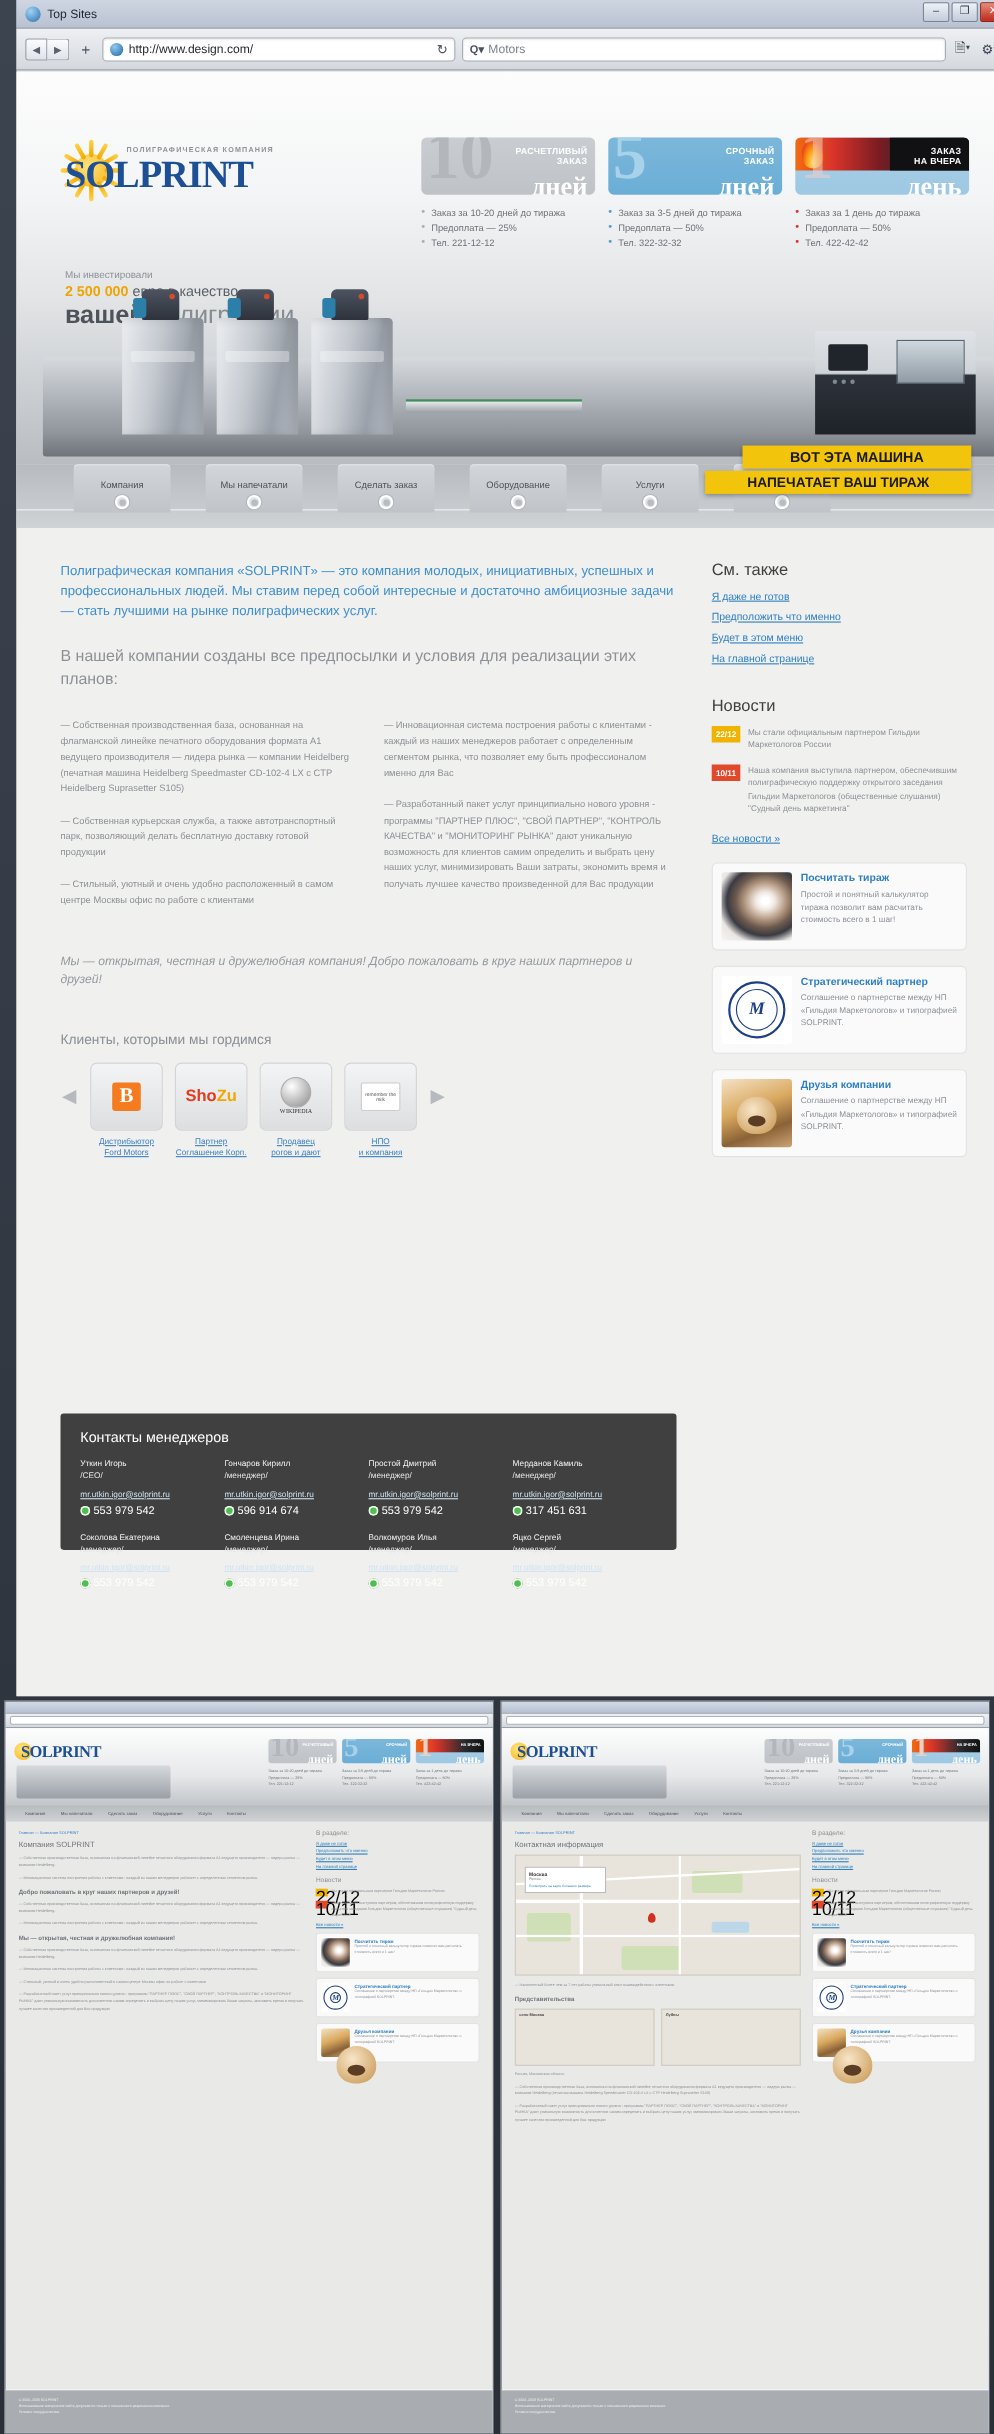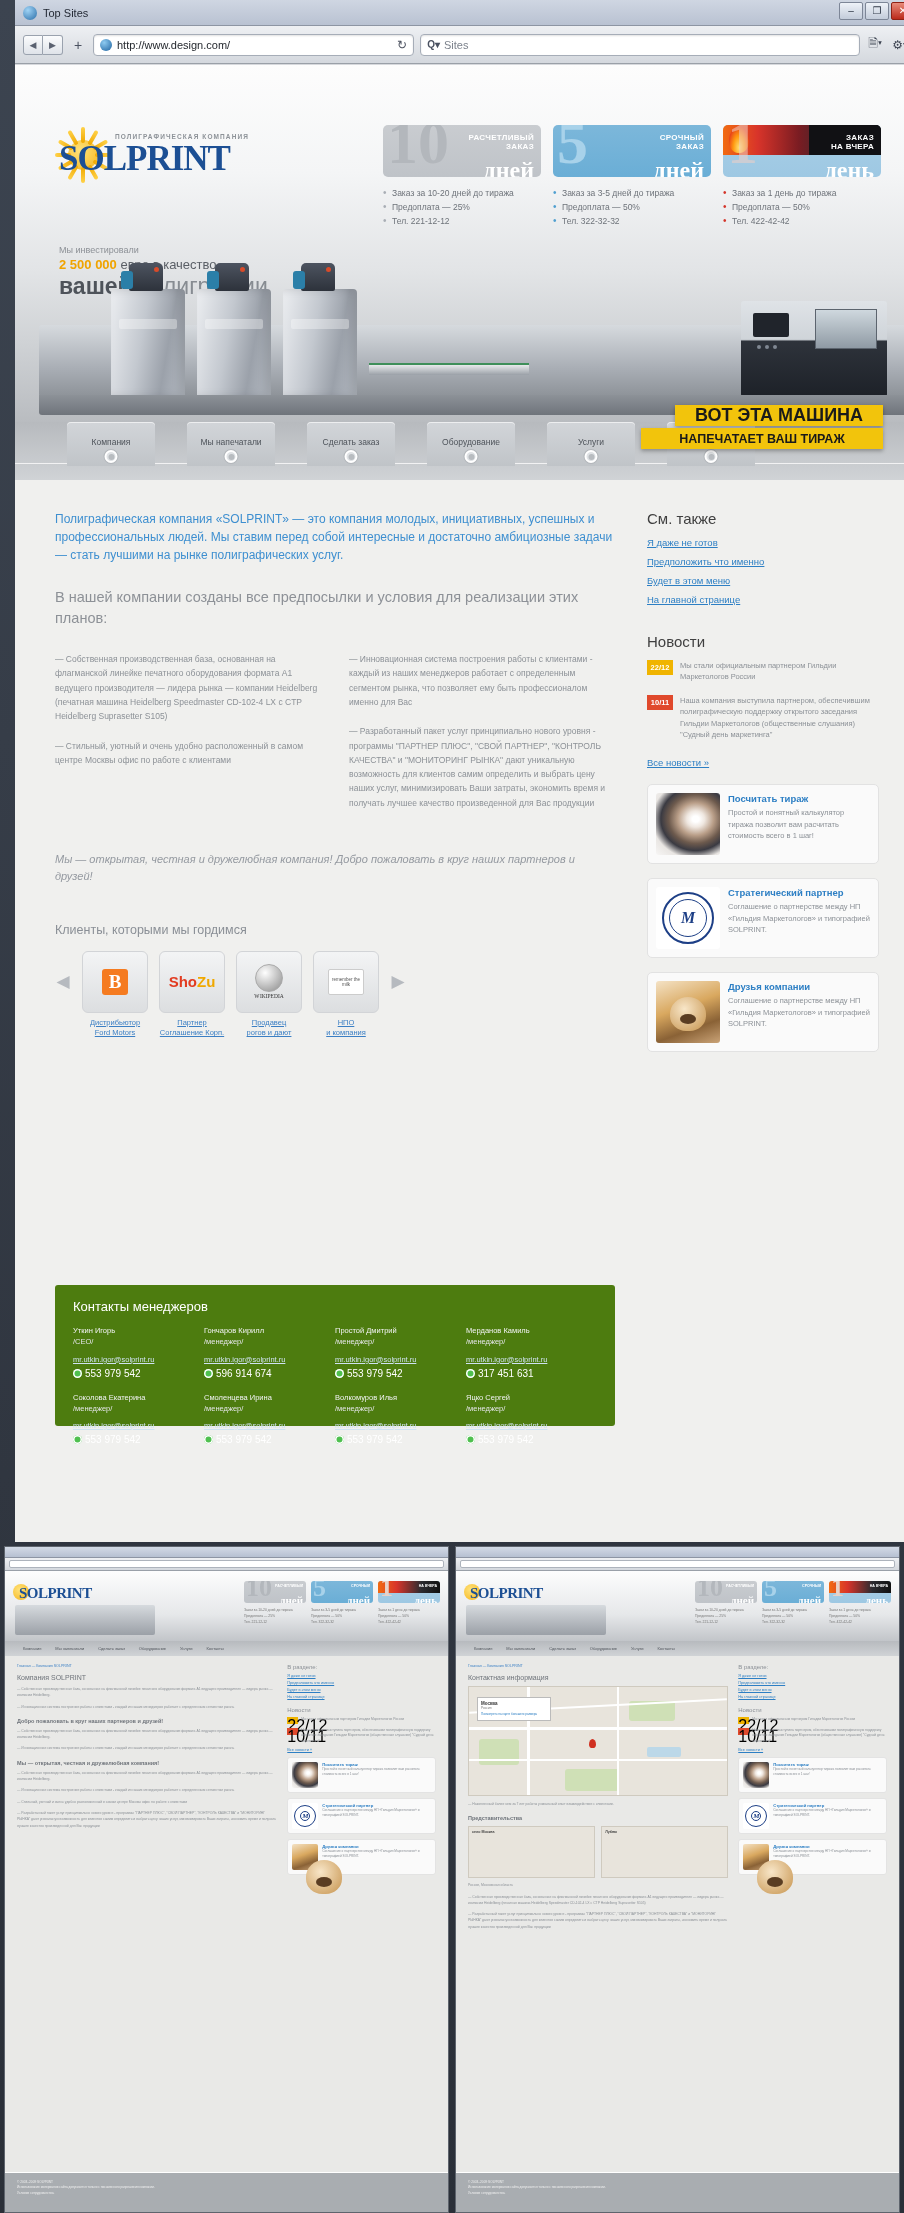--- a/index.html
+++ b/index.html
@@ -132,21 +132,21 @@
     background:#20242b; border-radius:2px; }
   .cdot { position:absolute; width:4px; height:4px; border-radius:50%; background:#7f8792; }
   .mach-base { position:absolute; left:0; bottom:0; width:100%; height:20px;
     background:linear-gradient(#8d9298,#6f747b); border-radius:0 0 3px 3px; }
   .conveyor { position:absolute; left:330px; bottom:40px; width:160px; height:12px;
     background:linear-gradient(#e8eaec,#9aa0a7); border-top:2px solid #3f8f5a; }
 
   .yellowband { position:absolute; z-index:6; background:#f2c40c;
     font-weight:bold; color:#1a1a1a; display:flex; align-items:center; justify-content:center;
     box-shadow:0 2px 4px rgba(0,0,0,.3); }
-  .yb1 { left:660px; top:340px; width:208px; height:21px; font-size:18px; }
+  .yb1 { left:660px; top:340px; width:208px; height:21px; font-size:13px; }
   .yb2 { left:626px; top:363px; width:242px; height:21px; font-size:12.5px; }
 
   
   .nav { position:absolute; left:0; top:357px; width:904px; height:58px;
     background:linear-gradient(#b7babe,#d0d3d6); }
   .navline { position:absolute; left:0; top:41px; width:904px; height:1px; background:rgba(255,255,255,.75); }
   .navitems { position:absolute; left:52px; top:0; display:flex; gap:32px; }
   .navitem { width:88px; height:44px; background:linear-gradient(#d2d5d9,#c0c4c8);
     border-radius:4px 4px 0 0; position:relative; text-align:center; padding-top:9px;
     box-shadow:inset 0 1px 0 rgba(255,255,255,.6); }
@@ -185,22 +185,22 @@
   .sz-ico em { color:#f0a800; font-style:normal;text-align:right; }
   .wk-ico { width:34px; text-align:center; }
   .wk-ball { width:28px; height:28px; border-radius:50%; margin:0 auto;
     background:radial-gradient(circle at 35% 30%,#fff,#b8b8b8 60%,#8a8a8a);
     border:1px solid #aaa; }
   .wk-txt { font-family:"Liberation Serif",serif; font-size:5.5px; color:#333; margin-top:1px; }
   .npo-ico { width:36px; height:26px; background:#fff; border:1px solid #ccc; border-radius:2px;
     font-size:4.5px; color:#555; display:flex; align-items:center; justify-content:center; text-align:center; }
 
   
-  .managers { position:absolute; left:40px; top:805px; width:560px; height:141px;
-    background:#4d7c0f; border-radius:3px; padding:14px 18px; }
+  .managers { position:absolute; left:40px; top:805px; width:560px; height:124px;
+    background:#404040; border-radius:3px; padding:14px 18px; }
   .mg-title { font-size:13px; color:#fff; margin-bottom:11px; }
   .mg-grid { display:flex; flex-wrap:wrap; }
   .mg { width:25%; margin-bottom:13px; }
   .mg .nm { font-size:7.5px; color:#f2f3f4; line-height:1.5; }
   .mg .rl { font-size:7.5px; color:#e3e5e7; line-height:1.5; }
   .mg .em { font-size:7.5px; color:#cfe3f2; text-decoration:underline; line-height:1.5; }
   .mg .ph { font-size:10px; color:#fff; margin-top:2px; display:flex; align-items:center; gap:3px; }
   .mg .ph i { width:9px; height:9px; border-radius:50%; background:#4fc04f;
     display:inline-block; flex:none; box-shadow:inset 0 0 0 1.5px #fff; }
 
@@ -336,21 +336,21 @@
       <div class="navb">▶</div>
     </div>
     <div class="plusb">+</div>
     <div class="urlbar">
       <span class="favicon"></span>
       <span class="urltext">http://www.design.com/</span>
       <span class="reload">↻</span>
     </div>
     <div class="searchbar">
       <span class="sicon">Q▾</span>
-      <span class="sph">Sites</span>
+      <span class="sph">Motors</span>
     </div>
     <span class="tbicon">🗎▾</span>
     <span class="tbicon">⚙▾</span>
   </div>
 
   <div class="page">
 
     <div class="hero">
 
       <div class="logo">
@@ -491,20 +491,21 @@
 
     <div class="content">
 
       <div class="col-main">
         <p class="lead">Полиграфическая компания «SOLPRINT» — это компания молодых, инициативных, успешных и профессиональных людей. Мы ставим перед собой интересные и достаточно амбициозные задачи — стать лучшими на рынке полиграфических услуг.</p>
         <p class="lead2">В нашей компании созданы все предпосылки и условия для реализации этих планов:</p>
 
         <div class="twocol">
           <div>
             <p>— Собственная производственная база, основанная на флагманской линейке печатного оборудования формата А1 ведущего производителя — лидера рынка — компании Heidelberg (печатная машина Heidelberg Speedmaster CD-102-4 LX с CTP Heidelberg Suprasetter S105)</p>
+            <p>— Собственная курьерская служба, а также автотранспортный парк, позволяющий делать бесплатную доставку готовой продукции</p>
             <p>— Стильный, уютный и очень удобно расположенный в самом центре Москвы офис по работе с клиентами</p>
           </div>
           <div>
             <p>— Инновационная система построения работы с клиентами - каждый из наших менеджеров работает с определенным сегментом рынка, что позволяет ему быть профессионалом именно для Вас</p>
             <p>— Разработанный пакет услуг принципиально нового уровня - программы "ПАРТНЕР ПЛЮС", "СВОЙ ПАРТНЕР", "КОНТРОЛЬ КАЧЕСТВА" и "МОНИТОРИНГ РЫНКА" дают уникальную возможность для клиентов самим определить и выбрать цену наших услуг, минимизировать Ваши затраты, экономить время и получать лучшее качество произведенной для Вас продукции</p>
           </div>
         </div>
 
         <p class="closing">Мы — открытая, честная и дружелюбная компания! Добро пожаловать в круг наших партнеров и друзей!</p>
 

